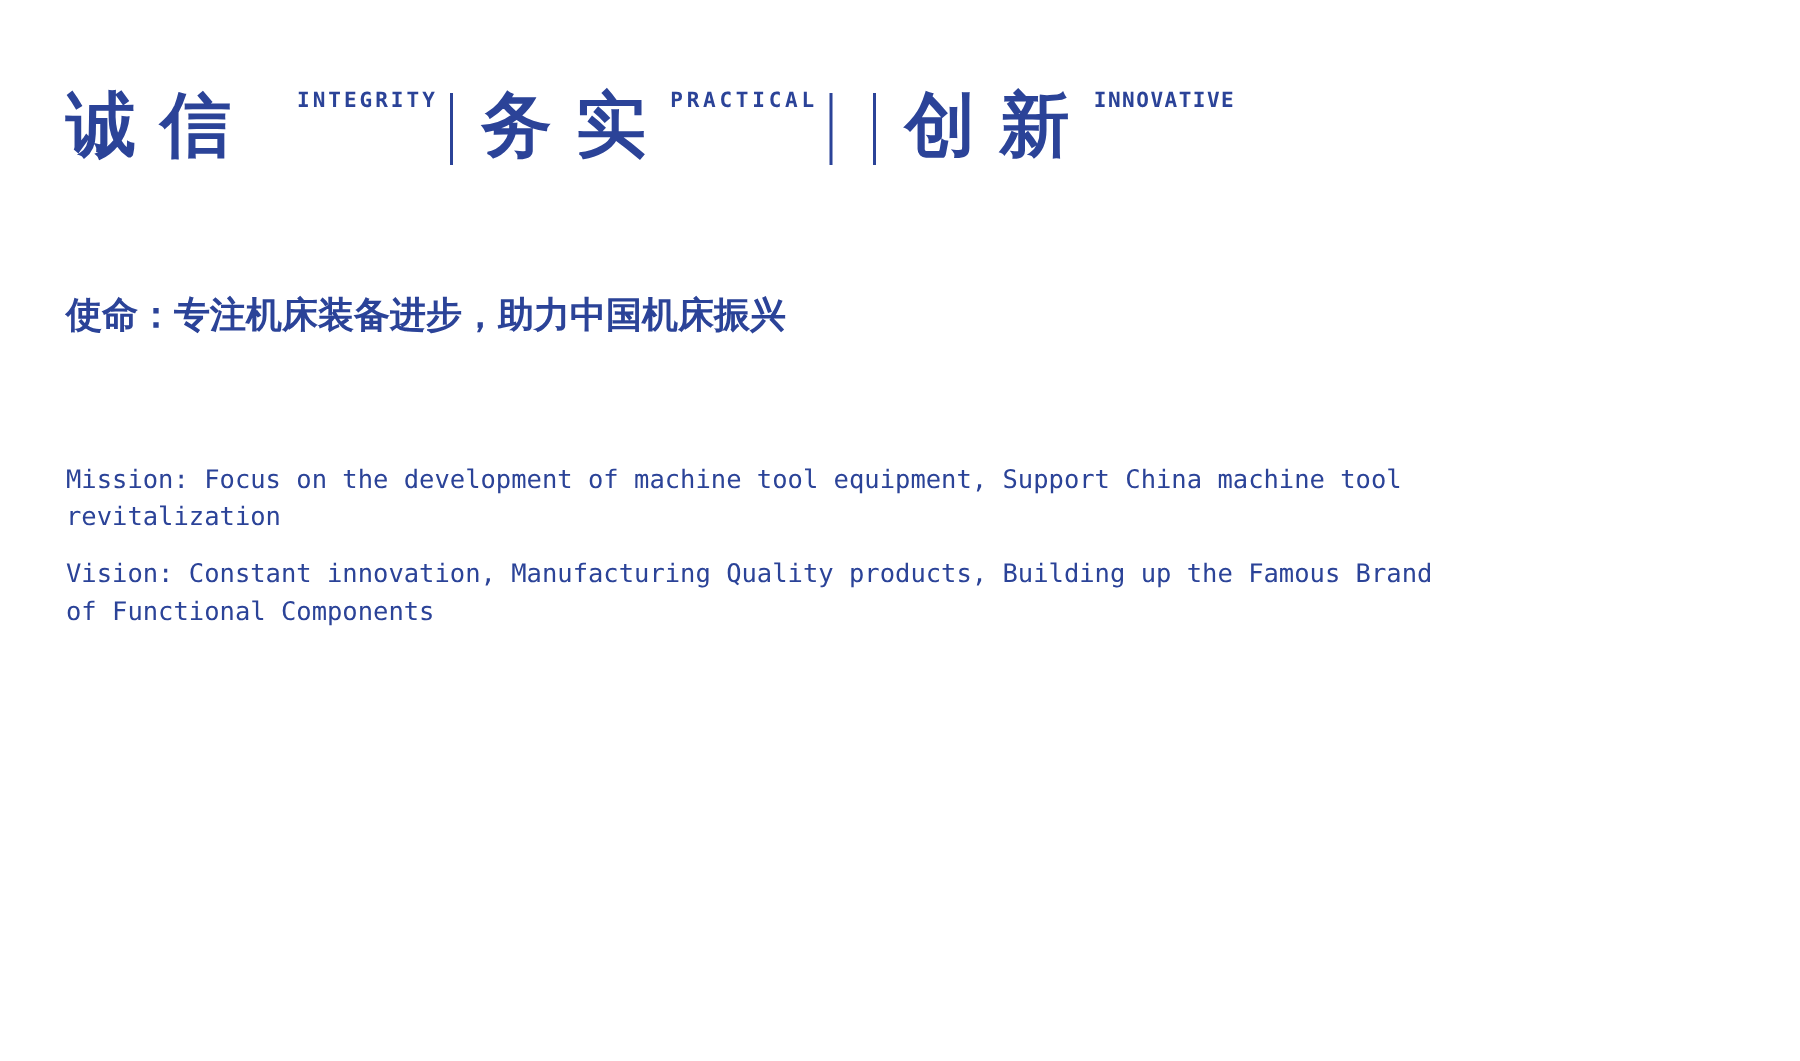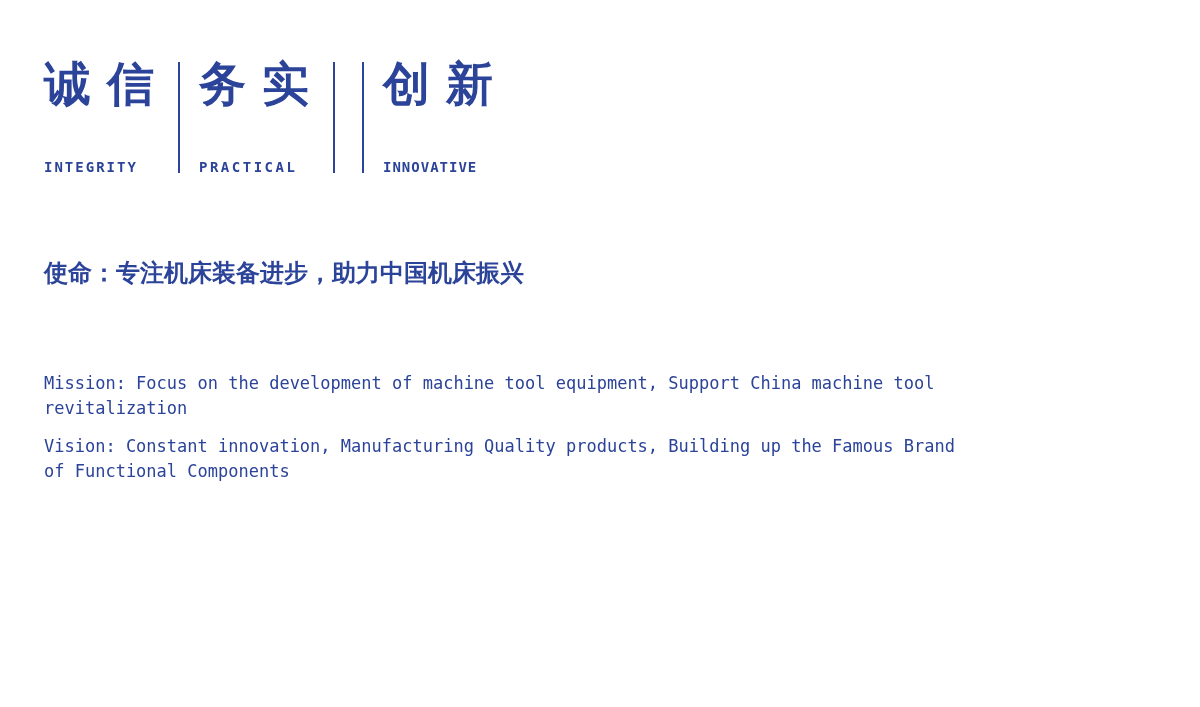--- a/index.html
+++ b/index.html
@@ -18,39 +18,38 @@
     padding: 56px 40px 0 44px;
   }
 
   
   .values-row {
     display: flex;
     align-items: stretch;
   }
   .value-col {
     display: flex;
-    flex-direction: column;
-    gap: 44px;
+    flex-direction: row;
   }
   .value-cn {
     font-size: 47px;
     line-height: 56px;
     letter-spacing: 16px;
     font-weight: 600;
     white-space: nowrap;
     font-family: "DejaVu Sans", sans-serif;
   }
   .value-en {
     margin-top: 3px;
     font-size: 14px;
     font-weight: 700;
     white-space: nowrap;
     font-family: "DejaVu Sans Mono", monospace;
   }
-  .value-col.c1 .value-en { letter-spacing: 2px; }
+  .value-col.c1 .value-en { letter-spacing: 2px; margin-left: 28px; }
   .value-col.c2 .value-en { letter-spacing: 2.5px; }
   .value-col.c3 .value-en { letter-spacing: 5.5px; }
   .value-col.c4 .value-en { letter-spacing: 1px; }
   .value-sep {
     width: 2px;
     background: #2b4398;
     margin: 6px 19px 2px 8px;
   }
 
   

